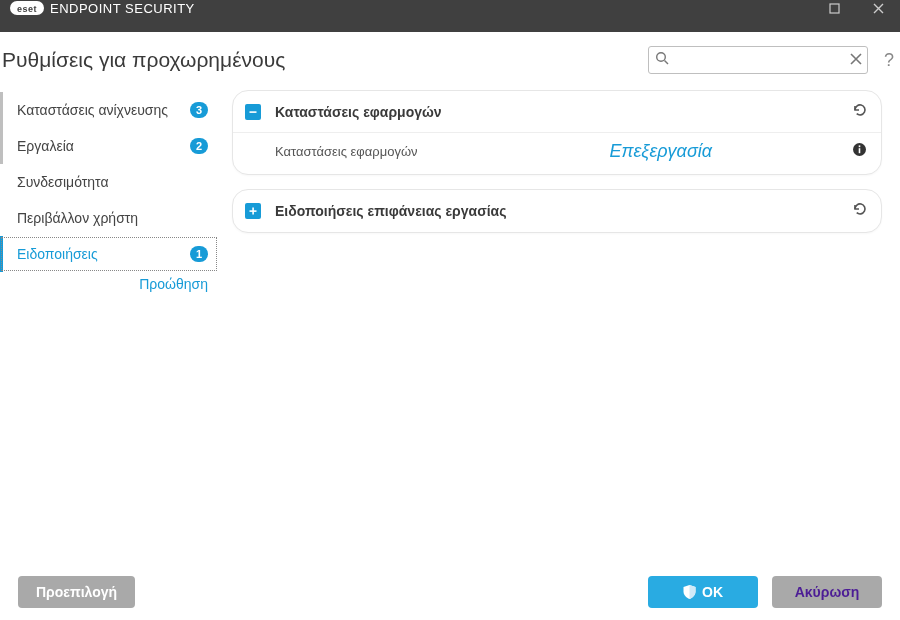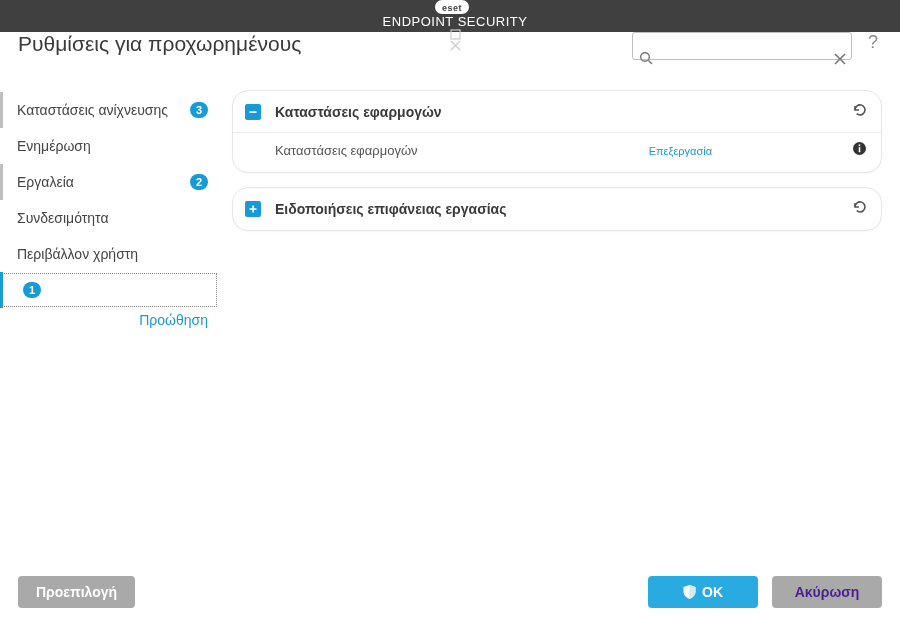--- a/index.html
+++ b/index.html
@@ -7,21 +7,20 @@
 
 .titlebar {
   height: 32px;
   background: #404040;
   color: #fff;
   display: flex;
   align-items: center;
   padding: 0 0 16px 10px;
   font-size: 12px;
   letter-spacing: 0.5px;
-  flex-direction: column;
 }
 .titlebar .brand-logo {
   display: inline-flex;
   align-items: center;
   margin-right: 6px;
 }
 .titlebar .brand-logo svg { display: block; }
 .titlebar .brand-text { font-weight: 400; font-size: 13px; }
 .titlebar .spacer { flex: 1; }
 .titlebar .winbtn {
@@ -29,21 +28,22 @@
   height: 32px;
   display: flex;
   align-items: center;
   justify-content: center;
   color: #ccc;
 }
 
 .topbar {
   height: 56px;
   display: flex;
-  padding: 0 18px;
+  align-items: center;
+  padding: 0 2px;
 }
 .page-title {
   font-size: 21px;
   color: #3a3a3a;
   font-weight: 400;
 }
 .topbar .spacer { flex: 1; }
 .search-wrap {
   position: relative;
   width: 220px;
@@ -177,24 +177,25 @@
   display: flex;
   align-items: center;
   padding: 8px 14px 12px 42px;
 }
 .row-label {
   flex: 1;
   font-size: 13px;
   color: #555;
 }
 .row-link {
-  font-size: 11px;
+  font-size: 18px;
   color: #179bd7;
   cursor: pointer;
   margin-right: 140px;
+  font-style: italic;
 }
 .info-icon {
   color: #333;
 }
 
 .footer {
   height: 56px;
   display: flex;
   align-items: center;
   padding: 0 18px;
@@ -275,34 +276,32 @@
   <div class="help-icon">?</div>
 </div>
 
 <div class="body">
 
   <div class="sidebar">
     <div class="sidebar-item" style="border-left-color:#bfbfbf">
       <span class="side-label">Καταστάσεις ανίχνευσης</span>
       <span class="badge">3</span>
     </div>
-    <div class="sidebar-item">
-      <span class="side-label">Ενημέρωση</span>
-    </div>
     <div class="sidebar-item" style="border-left-color:#bfbfbf">
       <span class="side-label">Εργαλεία</span>
       <span class="badge">2</span>
     </div>
     <div class="sidebar-item">
       <span class="side-label">Συνδεσιμότητα</span>
     </div>
     <div class="sidebar-item">
       <span class="side-label">Περιβάλλον χρήστη</span>
     </div>
     <div class="sidebar-item active dotted">
+      <span class="side-label">Ειδοποιήσεις</span>
       <span class="badge">1</span>
     </div>
     <div class="sidebar-sub">Προώθηση</div>
   </div>
 
   <div class="main">
 
     <div class="panel">
       <div class="panel-head">
         <span class="toggle-box">

